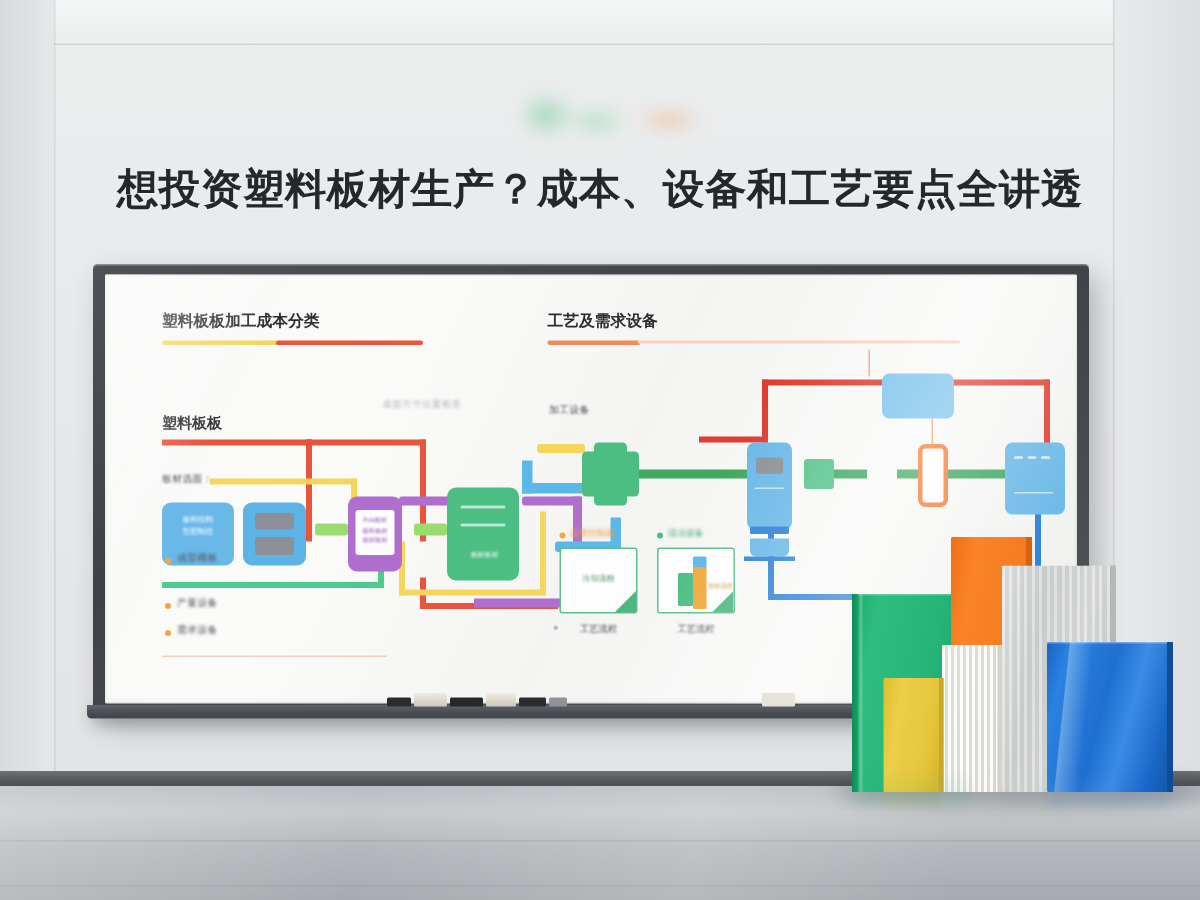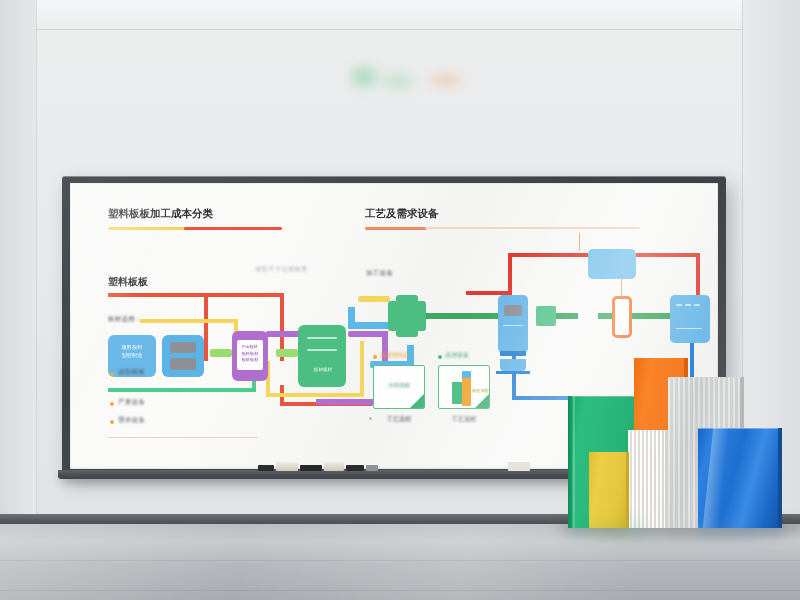--- a/index.html
+++ b/index.html
@@ -204,20 +204,21 @@
   <div class="floor-line" style="left:0;top:560px;width:800px"></div>
   <div class="floor-line" style="left:0;top:590px;width:800px"></div>
   <div class="floor-sheen"></div>
 
   <div class="watermark">
     <div class="wm-g"></div>
       <div class="wm-g2"></div>
       <div class="wm-o"></div>
   </div>
 
+  <div class="title">想投资塑料板材生产？成本、设备和工艺要点全讲透</div>
 
   <div class="wb-frame"></div>
   <div class="wb-surface">
 
     <div class="ig">
 
       <div class="sec-title" style="left:38px;top:24px;font-size:10.5px">塑料板板加工成本分类</div>
       <div class="sec-bar" style="left:38px;top:44px;width:78px;background:#f6d55c"></div>
       <div class="sec-bar" style="left:114px;top:44px;width:98px;background:#e8553c"></div>
 

